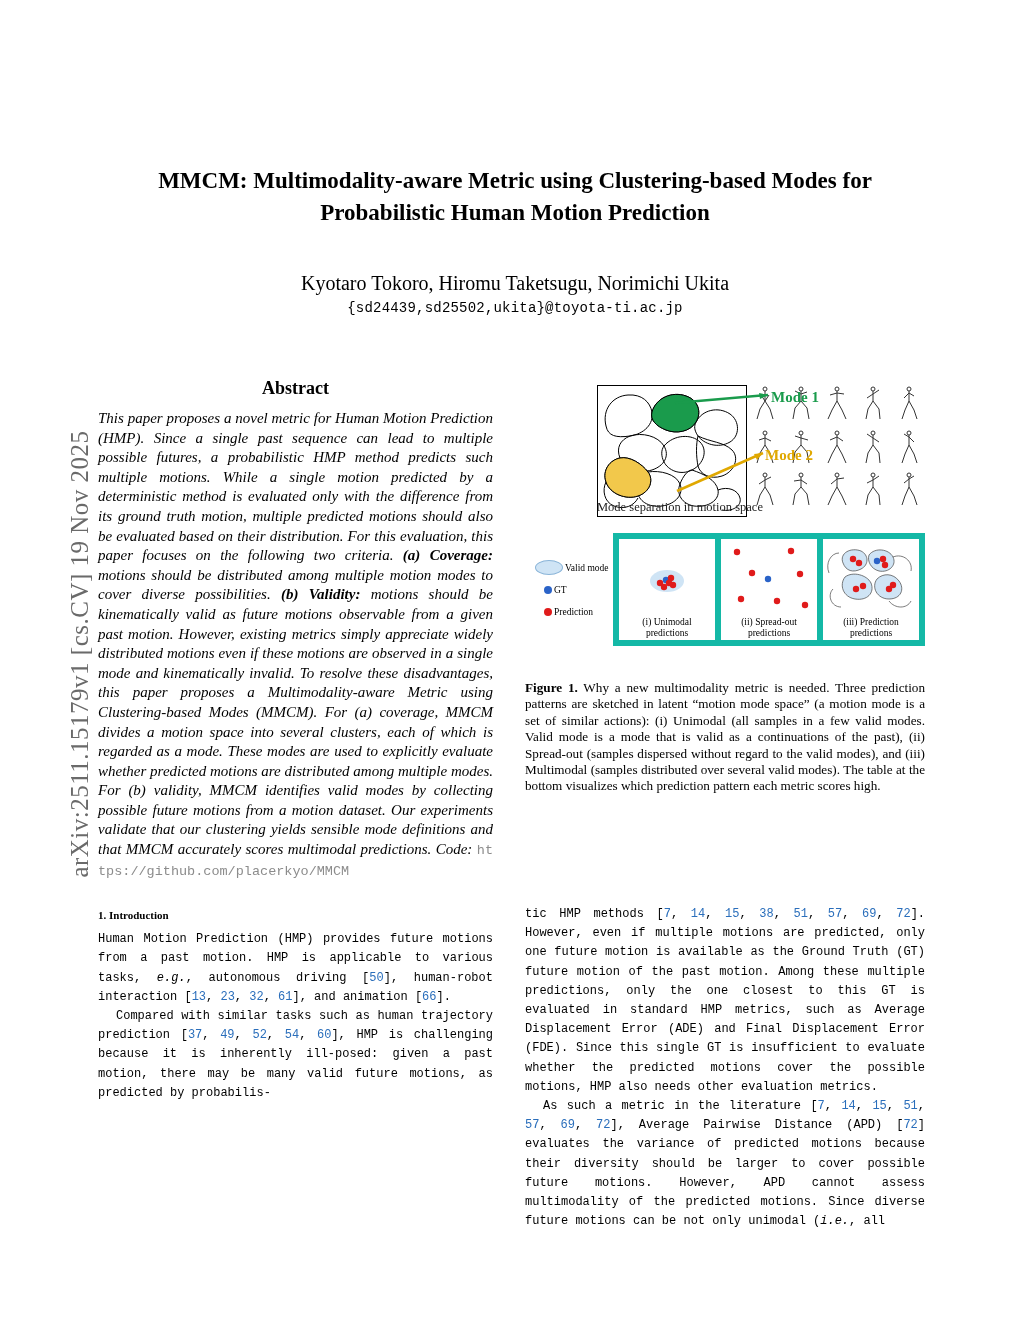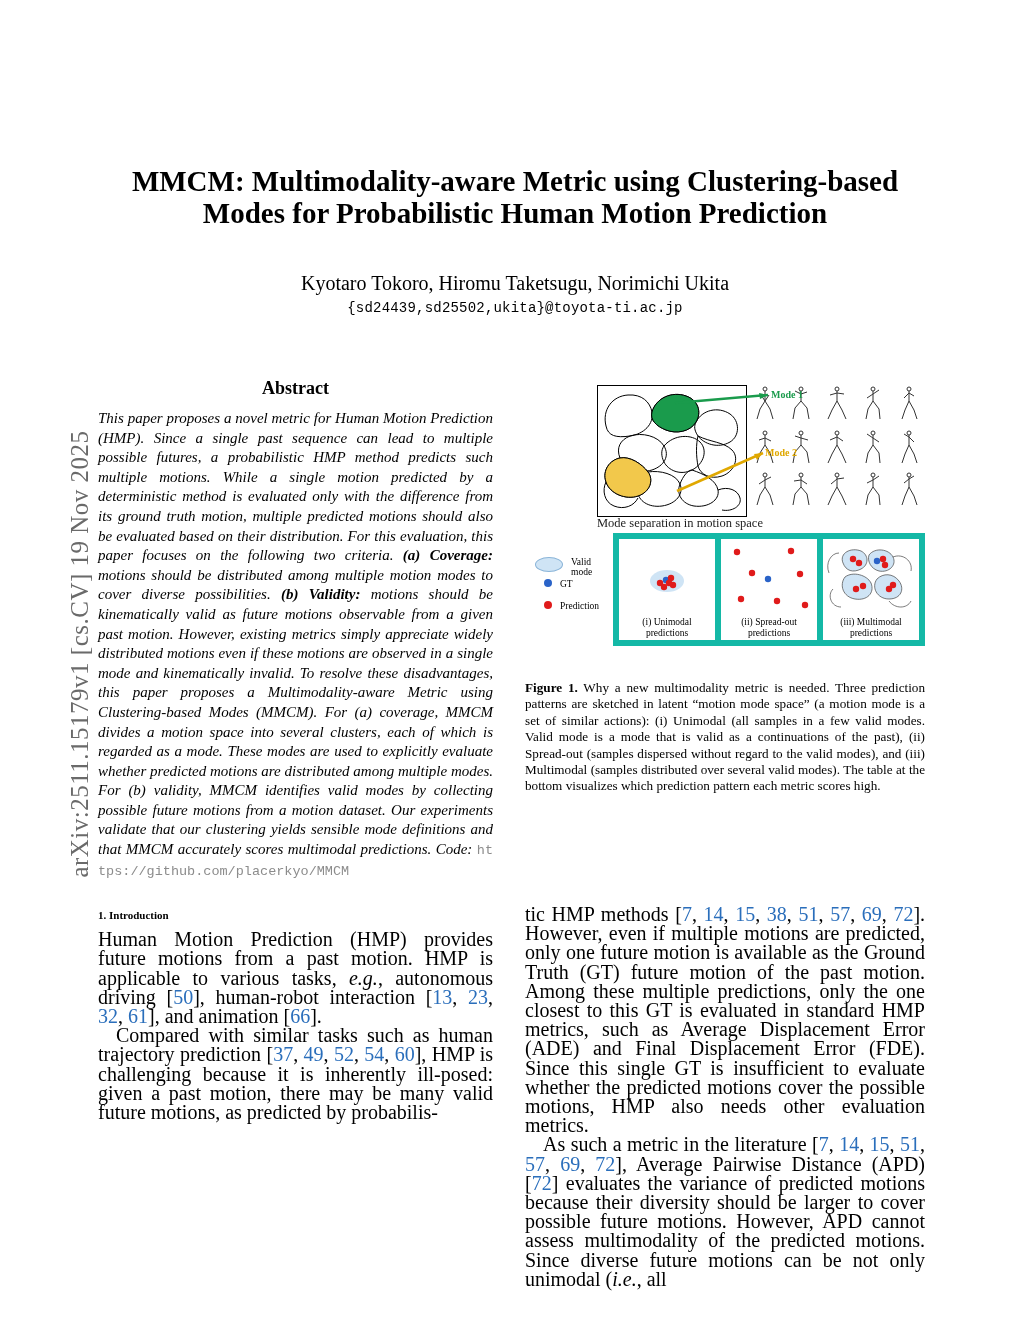--- a/index.html
+++ b/index.html
@@ -37,21 +37,21 @@
   .title-block {
     position: absolute;
     left: 100px;
     top: 165px;
     width: 830px;
     text-align: center;
   }
   .paper-title {
     font-family: "Liberation Serif", serif;
     font-weight: bold;
-    font-size: 29px;
+    font-size: 23px;
     line-height: 32px;
     margin: 0;
   }
   .authors {
     margin-top: 42px;
     font-size: 20px;
     line-height: 25px;
   }
   .affil {
     font-size: 17.5px;
@@ -84,25 +84,26 @@
     margin: 0 0 10px 0;
     text-align: center;
   }
   h2.section-num {
     font-size: 11px;
     font-weight: bold;
     margin: 0 0 9px 0;
     text-align: left;
   }
   p.body {
-    font-size: 20px;
+    font-size: 12px;
     line-height: 19.2px;
     text-align: justify;
     margin: 0;
     text-indent: 0;
+    font-family: Liberation Mono, monospace;
   }
   p.body + p.body { margin-top: 0; }
   p.indent { text-indent: 18px; }
   .abstract-text {
     font-style: italic;
     font-size: 15px;
     line-height: 19.6px;
     text-align: justify;
     margin: 0;
   }
@@ -138,30 +139,30 @@
     left: 72px;
     top: 2px;
     width: 148px;
     height: 130px;
     border: 1px solid #000;
     background: #fff;
     overflow: hidden;
   }
   .mode-label {
     position: absolute;
-    font-size: 10px;
+    font-size: 15px;
     font-weight: bold;
     color: #d99a00;
   }
   .mode1-label { left: 246px; top: 6px; color: #1a9b4c; }
   .mode2-label { left: 240px; top: 64px; color: #e0a800; }
   .mode-caption {
     position: absolute;
     left: 72px;
-    top: 133px;
+    top: 117px;
     width: 250px;
     font-size: 12.5px;
     color: #222;
   }
   .stick-area {
     position: absolute;
     left: 228px;
     top: 2px;
     width: 170px;
     height: 128px;
@@ -182,22 +183,22 @@
     padding: 0;
   }
   .legend-cell {
     width: 112px;
     border: none !important;
     padding: 3px 2px 3px 4px !important;
     font-size: 9.5px;
   }
   .legend-row {
     display: flex;
-    align-items: flex-start;
-    gap: 8px;
+    align-items: center;
+    gap: 2px;
     height: 22px;
     padding-left: 6px;
   }
   .legend-swatch-ellipse {
     width: 26px; height: 13px;
     border-radius: 50%;
     background: #cfe4f5;
     border: 1px solid #8ab4d8;
     flex: none;
   }
@@ -449,21 +450,21 @@
                 <circle cx="36" cy="24" r="3.2" fill="#e01b1b"></circle>
                 <circle cx="60" cy="20" r="3.2" fill="#e01b1b"></circle>
                 <circle cx="62" cy="26" r="3.2" fill="#e01b1b"></circle>
                 <circle cx="33" cy="50" r="3.2" fill="#e01b1b"></circle>
                 <circle cx="40" cy="47" r="3.2" fill="#e01b1b"></circle>
                 <circle cx="66" cy="50" r="3.2" fill="#e01b1b"></circle>
                 <circle cx="70" cy="46" r="3.2" fill="#e01b1b"></circle>
               </svg>
             </div>
             <div class="panel-caption">
-              <div>(iii) Multimodal</div>
+              <div>(iii) Prediction</div>
               <div>predictions</div>
             </div>
           </td>
         </tr>
 
       </tbody>
         </table>
     </div>
   </div>
 

